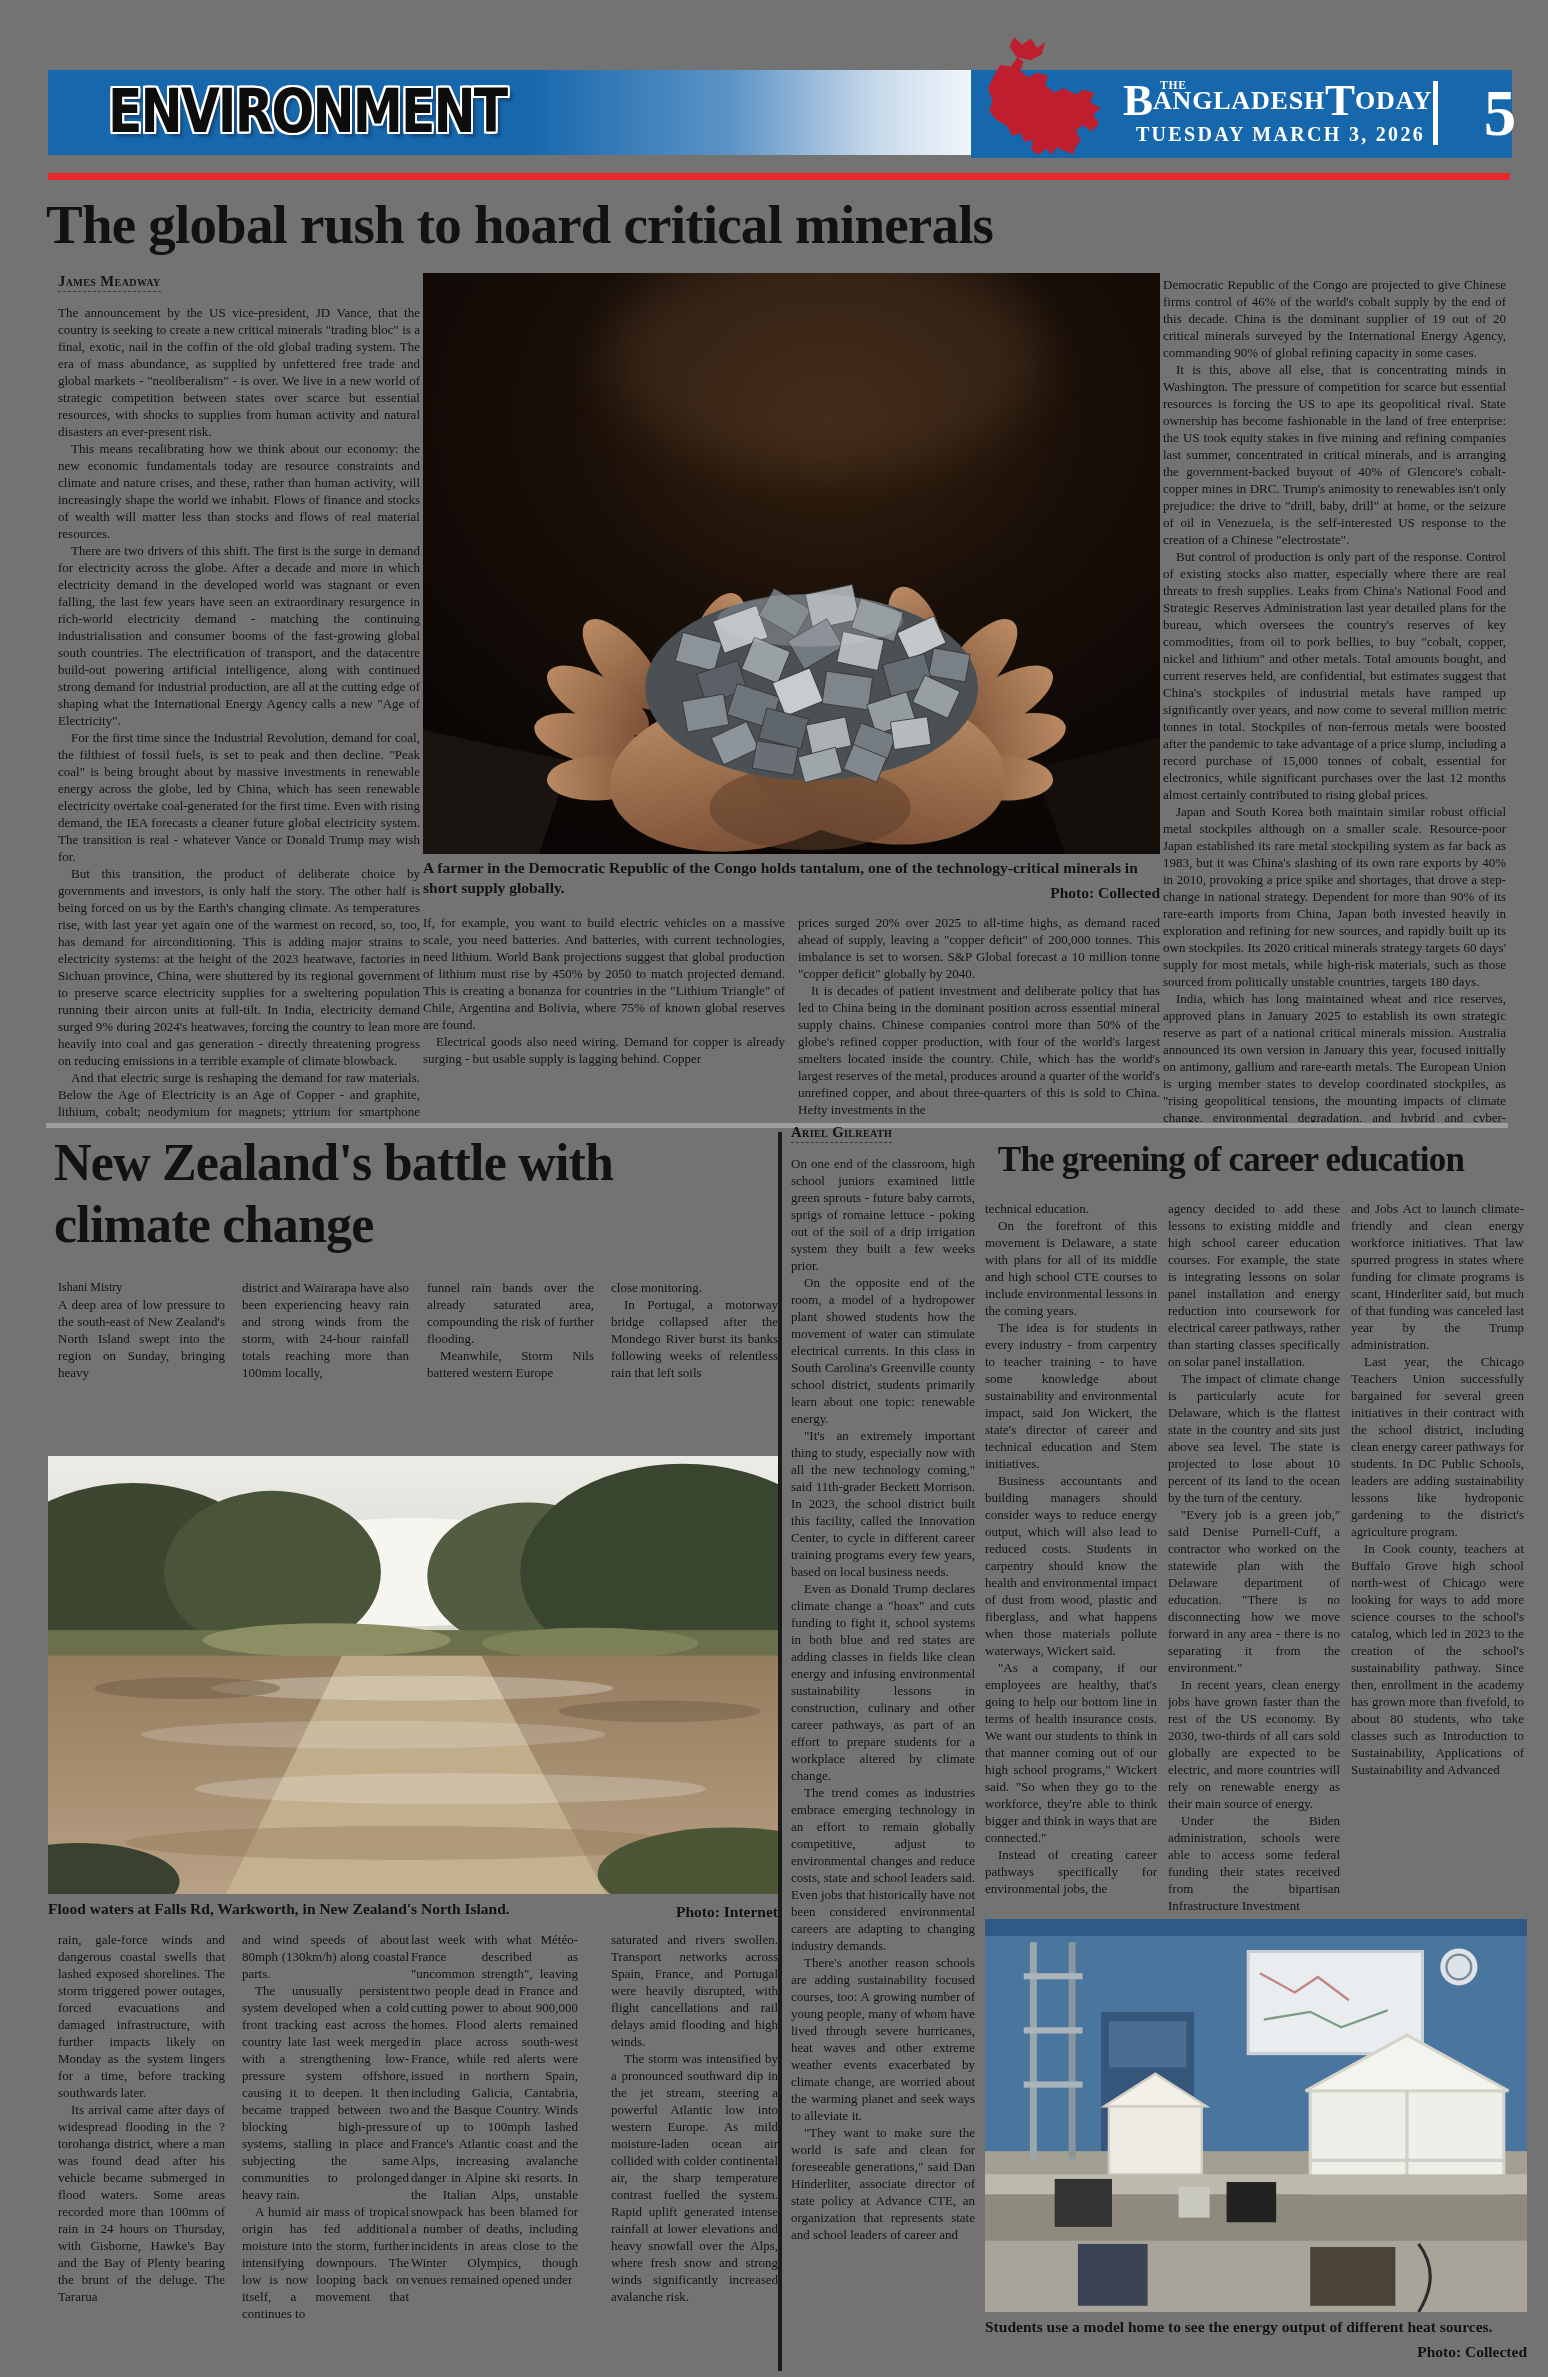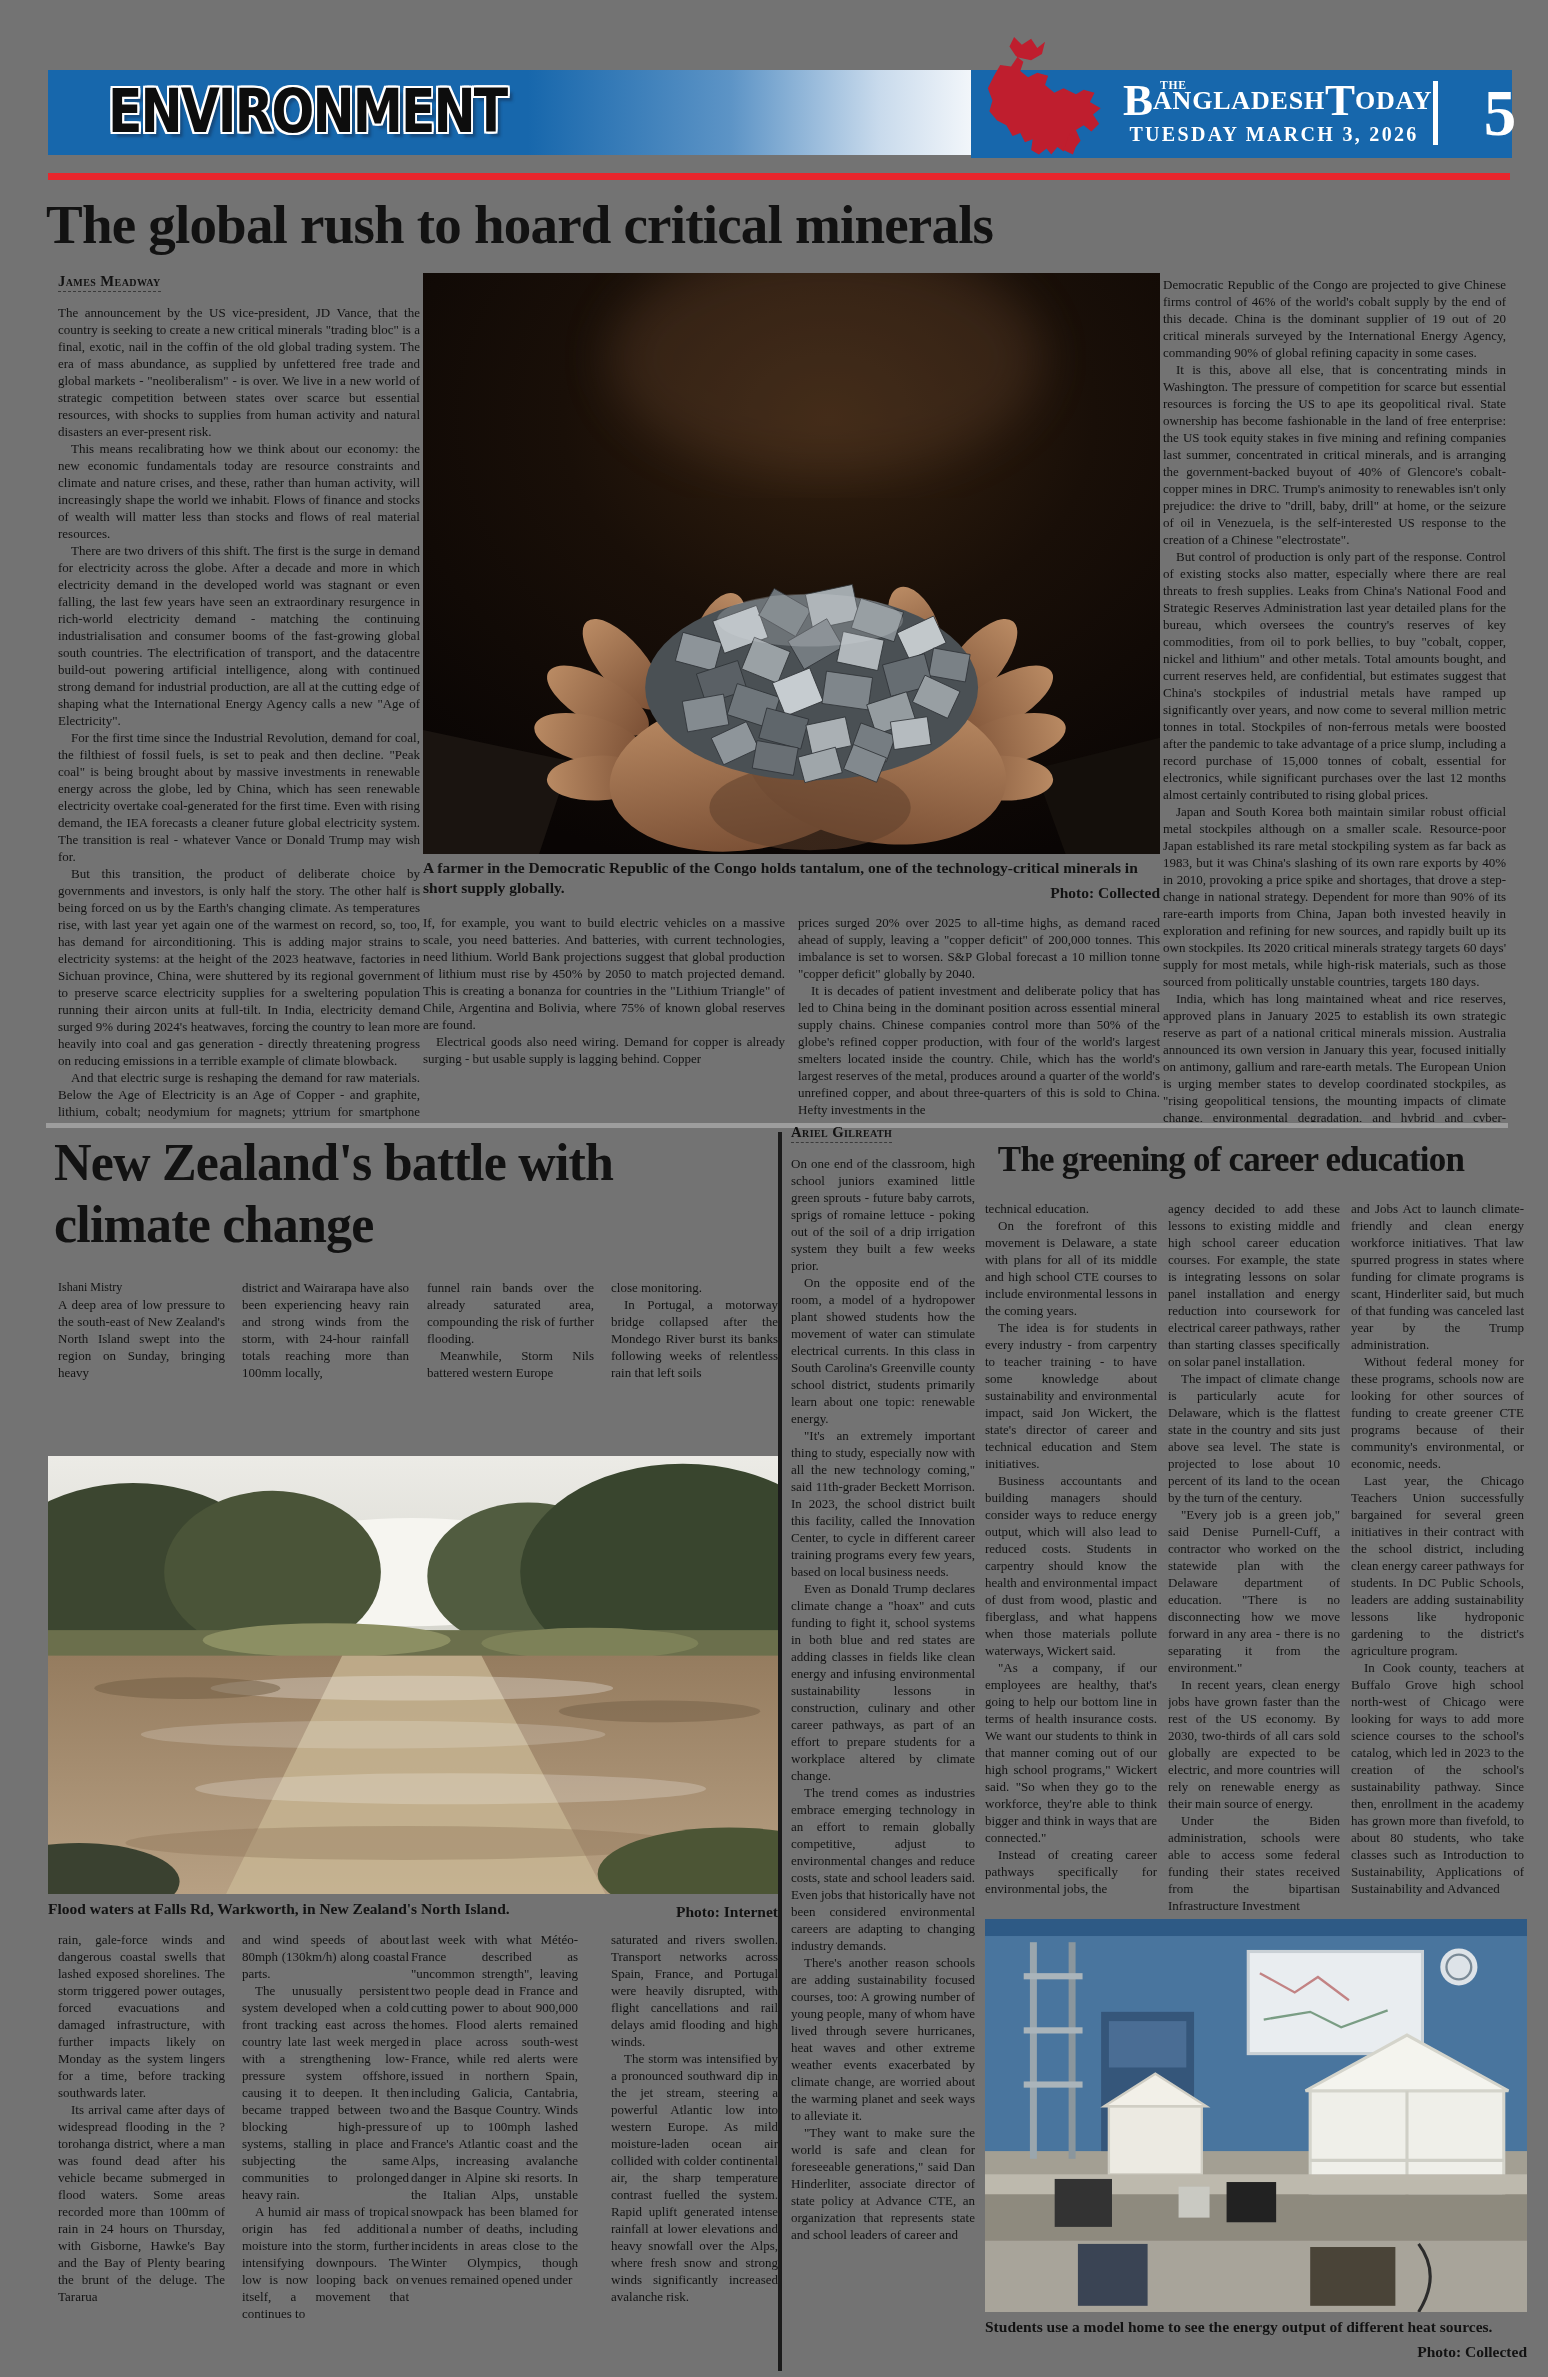--- a/index.html
+++ b/index.html
@@ -13,21 +13,21 @@
   .env-title{position:absolute;left:60px;top:7.7px;font-family:"DejaVu Sans","Liberation Sans",sans-serif;
     font-weight:bold;font-size:60px;line-height:67px;color:#0d0d0d;letter-spacing:-2.3px;
     transform:scaleX(.84);transform-origin:left center;
     text-shadow:-2.3px -2.3px 0 #fff,2.3px -2.3px 0 #fff,-2.3px 2.3px 0 #fff,2.3px 2.3px 0 #fff,0 -2.3px 0 #fff,0 2.3px 0 #fff,-2.3px 0 0 #fff,2.3px 0 0 #fff,5.4px 5.4px 3.1px rgba(20,40,70,.45);}
   .map-icon{position:absolute;left:929px;top:-36px;width:133px;height:122px;}
   .masthead{position:absolute;left:1075px;top:7.7px;width:302px;height:48px;color:#fff;
     white-space:nowrap;font-weight:bold;}
   .mh-big{font-size:45px;line-height:45px;vertical-align:-6.2px;}
   .mh-small{font-size:26px;letter-spacing:0.8px;}
   .mh-the{position:absolute;left:37px;top:1.5px;font-size:11.6px;letter-spacing:0.8px;text-transform:uppercase;}
-  .mh-date{position:absolute;left:1075px;top:53px;width:302px;text-align:center;color:#fff;
+  .mh-date{position:absolute;left:1075px;top:53px;width:302px;text-align:right;color:#fff;
     font-weight:bold;font-size:20px;letter-spacing:2.3px;}
   .pg-sep{position:absolute;left:1385px;top:11px;width:5.4px;height:64px;background:#fff;}
   .pg-num{position:absolute;left:1396px;top:1.5px;width:112px;height:82px;color:#fff;
     font-size:65px;font-weight:bold;text-align:center;line-height:82px;}
   .red-rule{position:absolute;left:48px;top:173px;width:1462px;height:7px;background:#e8262c;}
   
   .headline1{position:absolute;left:46px;top:186px;width:1456px;text-align:left;
     font-size:55px;font-weight:bold;letter-spacing:-0.8px;line-height:77px;}
   .headline2{position:absolute;left:54px;top:1132px;width:726px;
     font-size:52px;font-weight:bold;letter-spacing:-0.8px;line-height:62px;}
@@ -279,21 +279,20 @@
     </div>
   <div class="col" style="left:1168px;top:1200px;width:172px;height:714px;">
       <p>agency decided to add these lessons to existing middle and high school career education courses. For example, the state is integrating lessons on solar panel installation and energy reduction into coursework for electrical career pathways, rather than starting classes specifically on solar panel installation.</p>
       <p>The impact of climate change is particularly acute for Delaware, which is the flattest state in the country and sits just above sea level. The state is projected to lose about 10 percent of its land to the ocean by the turn of the century.</p>
       <p>"Every job is a green job," said Denise Purnell-Cuff, a contractor who worked on the statewide plan with the Delaware department of education. "There is no disconnecting how we move forward in any area - there is no separating it from the environment."</p>
       <p>In recent years, clean energy jobs have grown faster than the rest of the US economy. By 2030, two-thirds of all cars sold globally are expected to be electric, and more countries will rely on renewable energy as their main source of energy.</p>
       <p>Under the Biden administration, schools were able to access some federal funding their states received from the bipartisan Infrastructure Investment</p>
     </div>
   <div class="col" style="left:1351px;top:1200px;width:173px;height:714px;">
       <p>and Jobs Act to launch climate-friendly and clean energy workforce initiatives. That law spurred progress in states where funding for climate programs is scant, Hinderliter said, but much of that funding was canceled last year by the Trump administration.</p>
-      <p>Without federal money for these programs, schools now are looking for other sources of funding to create greener CTE programs because of their community's environmental, or economic, needs.</p>
       <p>Last year, the Chicago Teachers Union successfully bargained for several green initiatives in their contract with the school district, including clean energy career pathways for students. In DC Public Schools, leaders are adding sustainability lessons like hydroponic gardening to the district's agriculture program.</p>
       <p>In Cook county, teachers at Buffalo Grove high school north-west of Chicago were looking for ways to add more science courses to the school's catalog, which led in 2023 to the creation of the school's sustainability pathway. Since then, enrollment in the academy has grown more than fivefold, to about 80 students, who take classes such as Introduction to Sustainability, Applications of Sustainability and Advanced</p>
     </div>
 
   <div class="photo" style="left:985px;top:1919px;width:542px;height:393px;">
     <svg viewBox="0 0 700 508" xmlns="http://www.w3.org/2000/svg" preserveAspectRatio="none">
       <rect width="700" height="508" fill="#a39f93"></rect>
       <rect width="700" height="300" fill="#49759e"></rect>
       <rect width="700" height="22" fill="#2e5a85"></rect>
       <rect x="340" y="42" width="225" height="132" fill="#e9edf0" stroke="#c9d0d5" stroke-width="4"></rect>

